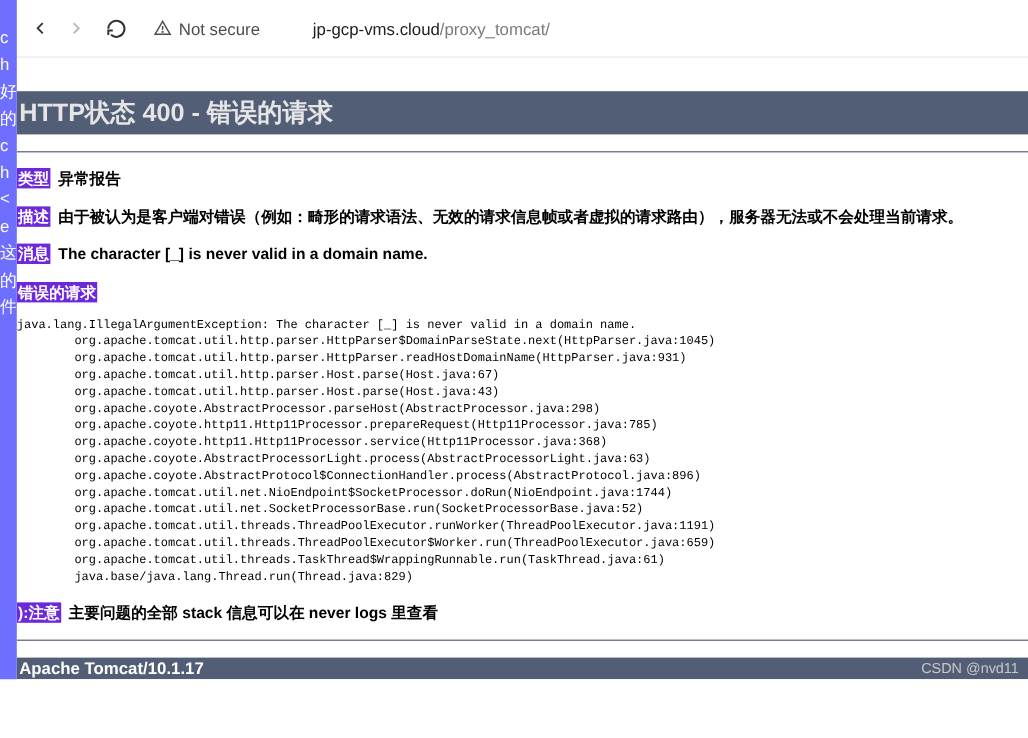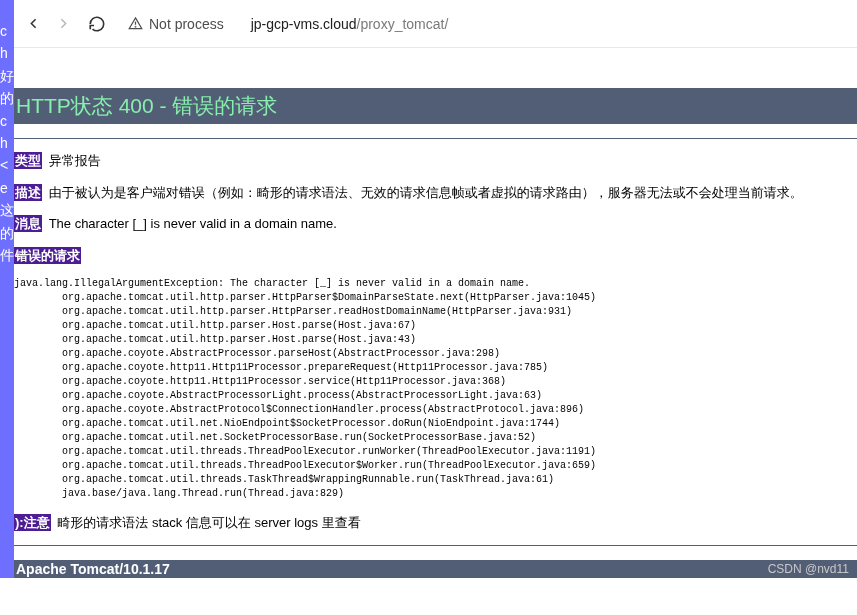--- a/index.html
+++ b/index.html
@@ -40,53 +40,54 @@
     .nav-btn.disabled { color: #b8b8b8; }
     .reload-btn { margin-left: 4px; margin-right: 10px; }
     .security-box {
       display: flex; align-items: center; gap: 6px;
       color: #4d4d4d;
       font-size: 14px;
     }
     .url-box {
       color: #606060;
       font-size: 14px;
-      margin-left: 3px;
+      margin-left: 20px;
       padding-left: 12px;
     }
     .url-domain { color: #202020; }
     .url-path { color: #7a7a7a; }
 
     .content {
       padding: 0 0 0 14px;
     }
     .status-header {
       background: #525D76;
-      color: #86efac;
+      color: #e5e5e5;
       font-size: 21px;
-      font-weight: normal;
+      font-weight: bold;
       padding: 4px 2px;
-      margin: 40px 0 14px 0;
+      margin: 28px 0 14px 0;
     }
     .section-row {
       margin: 12px 0;
       font-size: 13px;
       line-height: 1.5;
     }
     .label-tag {
-      background: #4c1d95;
+      background: #6d28d9;
       color: #fff;
       font-weight: bold;
       padding: 1px 1px;
       font-size: 13px;
       display: inline;
     }
     .section-text {
       display: inline;
       margin-left: 3px;
+      font-weight: bold;
     }
     .exception-block {
       font-family: "Consolas", "Menlo", "Courier New", monospace;
       font-size: 10px;
       line-height: 1.4;
       white-space: pre;
       margin: 10px 0 10px 0;
       overflow: hidden;
     }
     .footer-bar {
@@ -155,21 +156,21 @@
         <path d="M3 12a9 9 0 1 1 3 6.7"></path>
         <path d="M3 19v-5h5"></path>
       </svg>
   </div>
   <div class="security-box">
     <svg width="15" height="15" viewBox="0 0 24 24" fill="none" stroke="#4d4d4d" stroke-width="2">
         <path d="M12 3 L22 20 L2 20 Z"></path>
         <line x1="12" y1="9" x2="12" y2="14"></line>
         <circle cx="12" cy="17" r="0.5" fill="#4d4d4d"></circle>
       </svg>
-    <span>Not process</span>
+    <span>Not secure</span>
   </div>
   <div class="url-box">
     <span class="url-domain">jp-gcp-vms.cloud</span><span class="url-path">/proxy_tomcat/</span>
   </div>
 </div>
 
 <div class="content">
   <h1 class="status-header">HTTP状态 400 - 错误的请求</h1>
   <hr class="rule">
 
@@ -204,20 +205,20 @@
         org.apache.coyote.AbstractProtocol$ConnectionHandler.process(AbstractProtocol.java:896)
         org.apache.tomcat.util.net.NioEndpoint$SocketProcessor.doRun(NioEndpoint.java:1744)
         org.apache.tomcat.util.net.SocketProcessorBase.run(SocketProcessorBase.java:52)
         org.apache.tomcat.util.threads.ThreadPoolExecutor.runWorker(ThreadPoolExecutor.java:1191)
         org.apache.tomcat.util.threads.ThreadPoolExecutor$Worker.run(ThreadPoolExecutor.java:659)
         org.apache.tomcat.util.threads.TaskThread$WrappingRunnable.run(TaskThread.java:61)
         java.base/java.lang.Thread.run(Thread.java:829)</pre>
 
   <p class="section-row">
     <span class="label-tag">):注意</span>
-    <span class="section-text">畸形的请求语法 stack 信息可以在 server logs 里查看</span>
+    <span class="section-text">主要问题的全部 stack 信息可以在 never logs 里查看</span>
   </p>
 
   <hr class="rule">
   <div class="footer-bar">Apache Tomcat/10.1.17</div>
 </div>
 
 <div class="watermark">CSDN @nvd11</div>
 
 </body></html>

